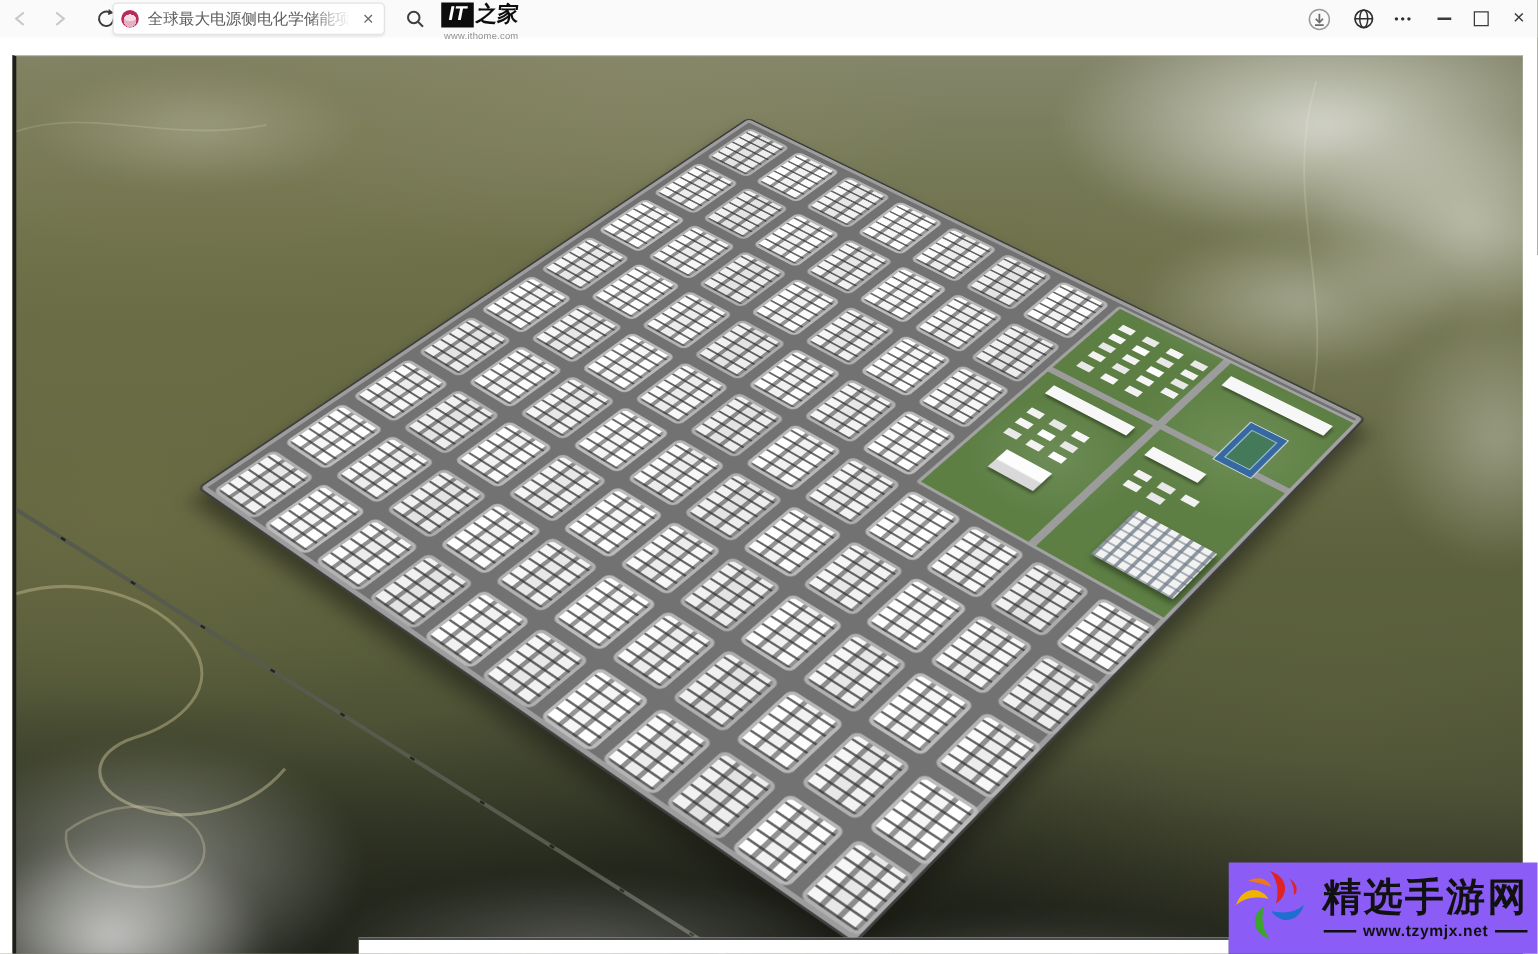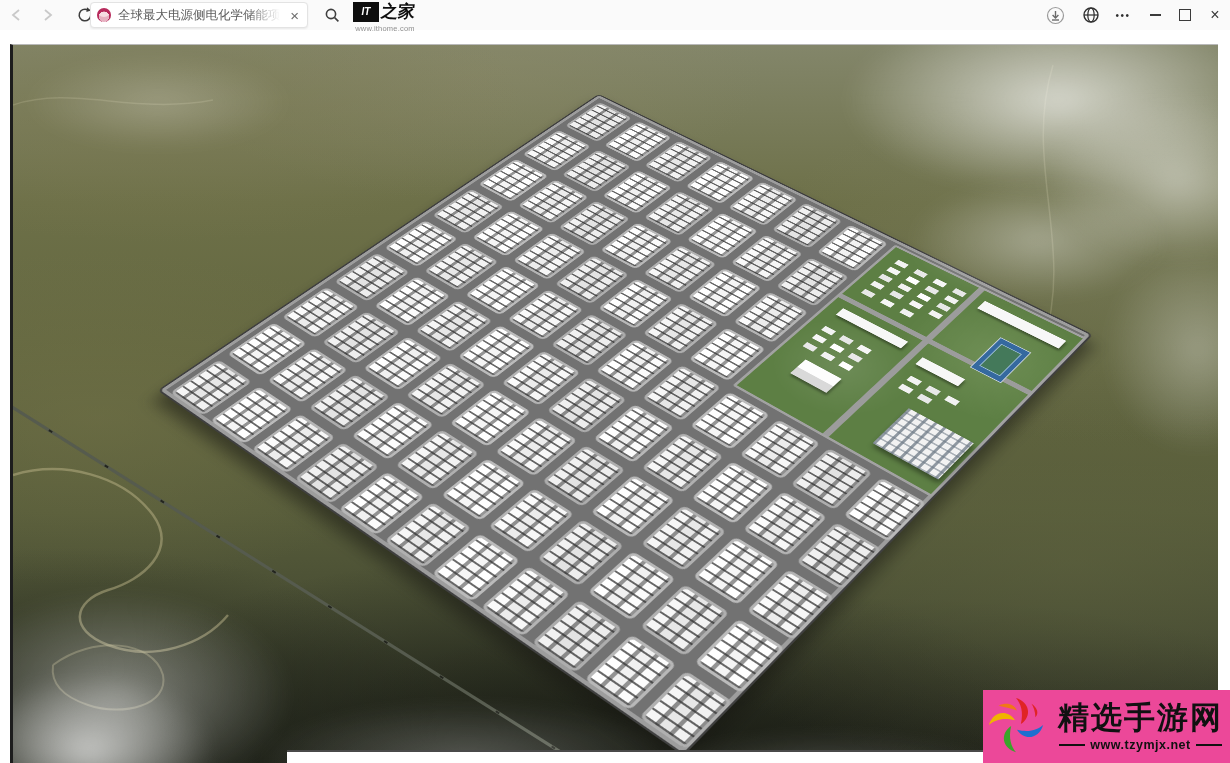--- a/index.html
+++ b/index.html
@@ -38,21 +38,21 @@
   .tab-close{
     margin-left:auto;font-size:15px;color:#6e6e6e;line-height:1;padding:0 2px;cursor:default;
   }
   .searchbtn{
     position:absolute;left:318px;top:2px;width:28px;height:26px;border:none;background:transparent;
     display:flex;align-items:center;justify-content:center;padding:0;
   }
   .masthead{position:absolute;left:353px;top:2px;width:70px;height:36px;text-decoration:none;}
   .it-badge{
     display:inline-block;background:#0d0d0d;color:#fff;font-weight:bold;font-style:italic;
-    font-size:10px;line-height:20px;width:26px;text-align:center;height:20px;vertical-align:top;
+    font-size:16px;line-height:20px;width:26px;text-align:center;height:20px;vertical-align:top;
   }
   .it-script{
     display:inline-block;color:#0d0d0d;font-weight:bold;font-size:17px;line-height:20px;
     margin-left:2px;transform:skewX(-6deg);vertical-align:top;
   }
   .masthead-url{
     position:absolute;left:0;top:22px;width:64px;text-align:center;
     font-size:7.5px;color:#8f8f8f;letter-spacing:.2px;
   }
   .win-controls{position:absolute;right:0;top:0;height:30px;display:flex;align-items:center;}
@@ -144,21 +144,21 @@
                0 16px #f6f6f6,22px 16px #ffffff,44px 16px #e8e8e8,
                0 32px #e8e8e8,22px 32px #f2f2f2,44px 32px #ffffff;}
   .tfmr-c{left:124px;top:158px;
     box-shadow:22px 0 #e8e8e8,44px 0 #f2f2f2,0 15px #f2f2f2,22px 15px #e8e8e8;}
   
   .bottom-bar{
     position:absolute;left:287px;top:750px;width:696px;height:13px;background:#ffffff;
     border-top:2px solid #4a4a4a;box-sizing:border-box;z-index:40;
   }
   .watermark{
-    position:absolute;left:983px;top:690px;width:247px;height:73px;background:#ec4899;
+    position:absolute;left:983px;top:690px;width:247px;height:73px;background:#8b5cf6;
     z-index:50;display:flex;align-items:center;box-sizing:border-box;padding:2px 0 2px 2px;
   }
   .wm-logo{flex:0 0 auto;margin-right:4px;}
   .wm-text{flex:1;display:flex;flex-direction:column;align-items:center;}
   .wm-name{font-size:31px;font-weight:bold;color:#111;letter-spacing:2px;line-height:1.1;white-space:nowrap;}
   .wm-urlrow{display:flex;align-items:center;margin-top:2px;}
   .wm-dash{width:26px;height:2px;background:#111;}
   .wm-url{font-size:12.5px;font-weight:bold;color:#111;margin:0 5px;letter-spacing:.5px;}
 </style>
 <title>全球最大电源侧电化学储能项</title></head>

